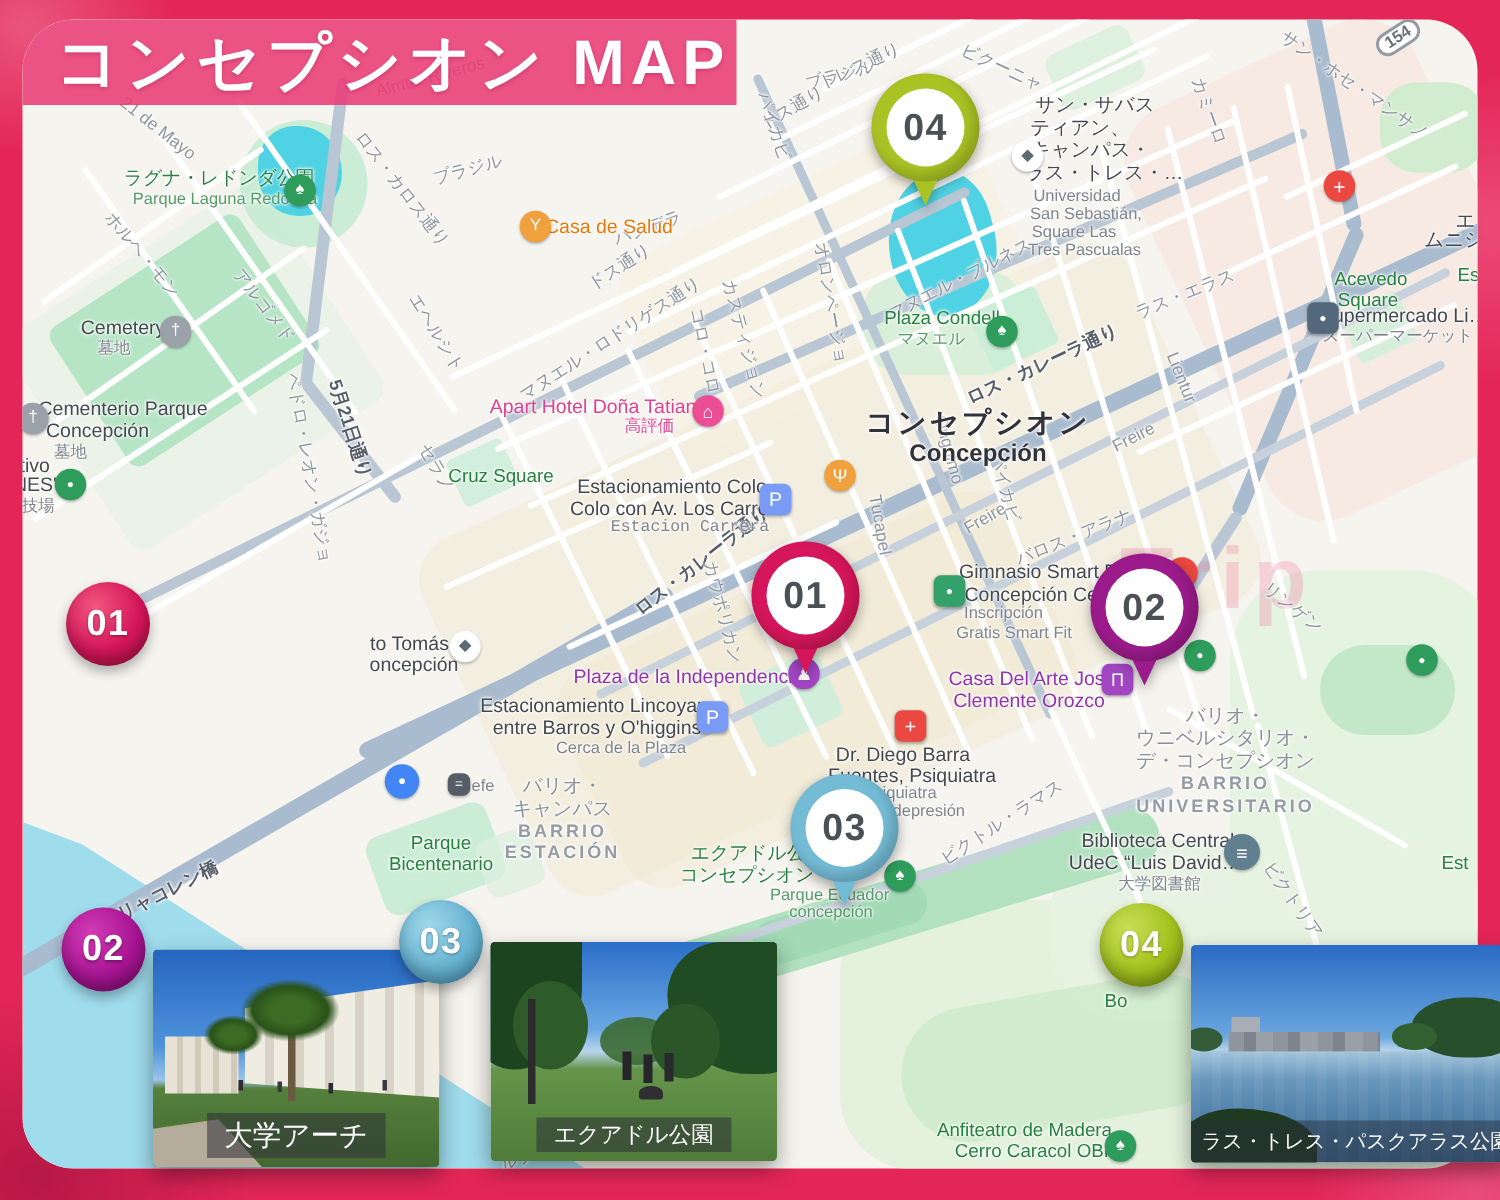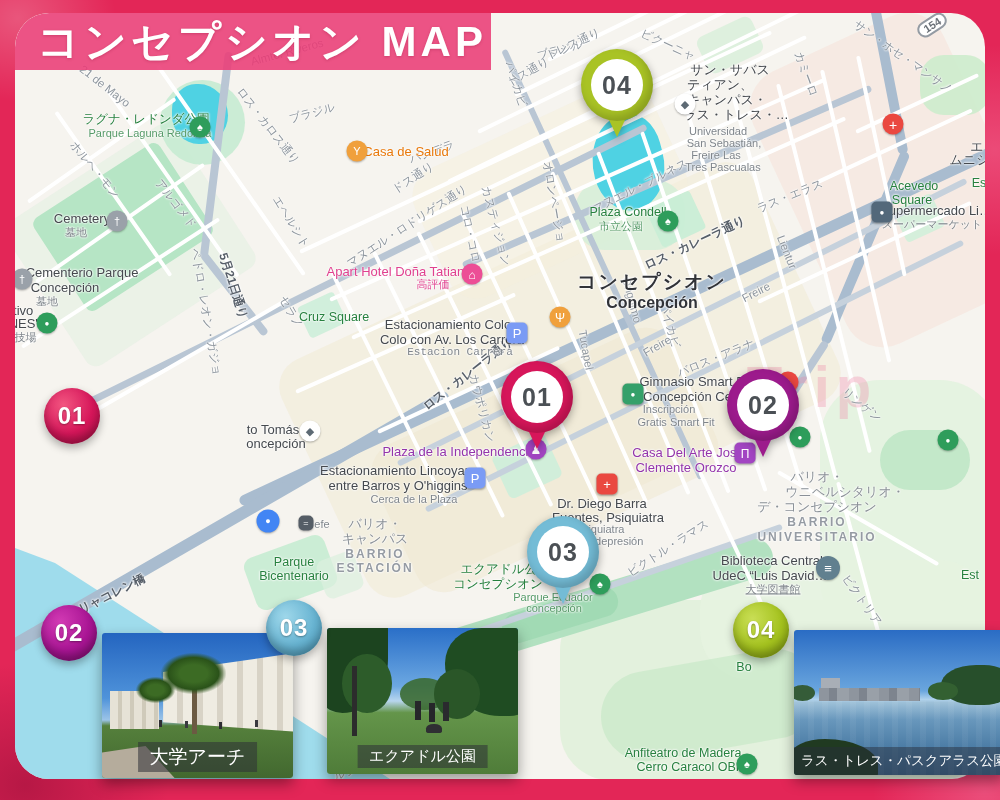--- a/index.html
+++ b/index.html
@@ -252,21 +252,21 @@
       <div class="lb lb-st" style="left: 653px; top: 535px; transform: translate(-50%, -50%) rotate(-33deg); z-index: 4;">ビクトル・ラマス</div>
       <div class="lb lb-st" style="left: 847px; top: 587px; transform: translate(-50%, -50%) rotate(55deg); z-index: 4;">ビクトリア</div>
       <div class="lb lb-st" style="left: 847px; top: 392px; transform: translate(-50%, -50%) rotate(38deg); z-index: 4;">リンゲン</div>
       <div class="lb lb-st" style="left: 341px; top: 756px; transform: translate(-50%, -50%) rotate(-20deg); z-index: 4;">ルシーン</div>
       <div class="lb lb-st" style="left: 243px; top: 699px; transform: translate(-50%, -50%) rotate(-35deg); z-index: 4;">チャカブコ</div>
       <div class="lb lb-st" style="left: 272px; top: 39px; transform: translate(-50%, -50%) rotate(-15deg); z-index: 4;">Almte. Riveros</div>
       <div class="lb lb-pk" style="left: 131px; top: 106px; transform: translate(-50%, -50%) rotate(0deg); z-index: 4;">ラグナ・レドンダ公園</div>
       <div class="lb lb-pks" style="left: 135px; top: 120px; transform: translate(-50%, -50%) rotate(0deg); z-index: 4;">Parque Laguna Redonda</div>
       <div class="lb lb-pk" style="left: 319px; top: 304px; transform: translate(-50%, -50%) rotate(0deg); z-index: 4;">Cruz Square</div>
       <div class="lb lb-pk" style="left: 613px; top: 199px; transform: translate(-50%, -50%) rotate(0deg); z-index: 4;">Plaza Condell</div>
-      <div class="lb lb-pks" style="left: 606px; top: 213px; transform: translate(-50%, -50%) rotate(0deg); z-index: 4;">市立公園</div>
+      <div class="lb lb-pks" style="left: 606px; top: 213px; transform: translate(-50%, -50%) rotate(0deg); z-index: 4;">マヌエル</div>
       <div class="lb lb-pk" style="left: 899px; top: 173px; transform: translate(-50%, -50%) rotate(0deg); z-index: 4;">Acevedo</div>
       <div class="lb lb-pk" style="left: 897px; top: 187px; transform: translate(-50%, -50%) rotate(0deg); z-index: 4;">Square</div>
       <div class="lb lb-pk" style="left: 279px; top: 549px; transform: translate(-50%, -50%) rotate(0deg); z-index: 4;">Parque</div>
       <div class="lb lb-pk" style="left: 279px; top: 563px; transform: translate(-50%, -50%) rotate(0deg); z-index: 4;">Bicentenario</div>
       <div class="lb lb-pk" style="left: 490px; top: 556px; transform: translate(-50%, -50%) rotate(0deg); z-index: 4;">エクアドル公園</div>
       <div class="lb lb-pk" style="left: 483px; top: 571px; transform: translate(-50%, -50%) rotate(0deg); z-index: 4;">コンセプシオン</div>
       <div class="lb lb-pks" style="left: 538px; top: 584px; transform: translate(-50%, -50%) rotate(0deg); z-index: 4;">Parque Ecuador</div>
       <div class="lb lb-pks" style="left: 539px; top: 595px; transform: translate(-50%, -50%) rotate(0deg); z-index: 4;">concepción</div>
       <div class="lb lb-pk" style="left: 668px; top: 740px; transform: translate(-50%, -50%) rotate(0deg); z-index: 4;">Anfiteatro de Madera</div>
       <div class="lb lb-pk" style="left: 675px; top: 754px; transform: translate(-50%, -50%) rotate(0deg); z-index: 4;">Cerro Caracol OBF</div>
@@ -291,46 +291,46 @@
       <div class="lb lb-poi" style="left: 258px; top: 416px; transform: translate(-50%, -50%) rotate(0deg); z-index: 4;">to Tomás</div>
       <div class="lb lb-poi" style="left: 261px; top: 430px; transform: translate(-50%, -50%) rotate(0deg); z-index: 4;">oncepción</div>
       <div class="lb lb-city" style="left: 637px; top: 269px; transform: translate(-50%, -50%) rotate(0deg); z-index: 4;">コンセプシオン</div>
       <div class="lb lb-city2" style="left: 637px; top: 290px; transform: translate(-50%, -50%) rotate(0deg); z-index: 4;">Concepción</div>
       <div class="lb lb-poi" style="left: 715px; top: 57px; transform: translate(-50%, -50%) rotate(0deg); z-index: 4;">サン・サバス</div>
       <div class="lb lb-poi" style="left: 705px; top: 72px; transform: translate(-50%, -50%) rotate(0deg); z-index: 4;">ティアン、</div>
       <div class="lb lb-poi" style="left: 712px; top: 87px; transform: translate(-50%, -50%) rotate(0deg); z-index: 4;">キャンパス・</div>
       <div class="lb lb-poi" style="left: 721px; top: 102px; transform: translate(-50%, -50%) rotate(0deg); z-index: 4;">ラス・トレス・…</div>
       <div class="lb lb-pois" style="left: 703px; top: 118px; transform: translate(-50%, -50%) rotate(0deg); z-index: 4;">Universidad</div>
       <div class="lb lb-pois" style="left: 709px; top: 130px; transform: translate(-50%, -50%) rotate(0deg); z-index: 4;">San Sebastián,</div>
-      <div class="lb lb-pois" style="left: 701px; top: 142px; transform: translate(-50%, -50%) rotate(0deg); z-index: 4;">Freire Las</div>
+      <div class="lb lb-pois" style="left: 701px; top: 142px; transform: translate(-50%, -50%) rotate(0deg); z-index: 4;">Square Las</div>
       <div class="lb lb-pois" style="left: 708px; top: 154px; transform: translate(-50%, -50%) rotate(0deg); z-index: 4;">Tres Pascualas</div>
       <div class="lb lb-poi" style="left: 680px; top: 368px; transform: translate(-50%, -50%) rotate(0deg); z-index: 4;">Gimnasio Smart Fit</div>
       <div class="lb lb-poi" style="left: 675px; top: 383px; transform: translate(-50%, -50%) rotate(0deg); z-index: 4;">- Concepción Ce…</div>
       <div class="lb lb-pois" style="left: 654px; top: 396px; transform: translate(-50%, -50%) rotate(0deg); z-index: 4;">Inscripción</div>
       <div class="lb lb-pois" style="left: 661px; top: 409px; transform: translate(-50%, -50%) rotate(0deg); z-index: 4;">Gratis Smart Fit</div>
       <div class="lb lb-poi" style="left: 587px; top: 490px; transform: translate(-50%, -50%) rotate(0deg); z-index: 4;">Dr. Diego Barra</div>
       <div class="lb lb-poi" style="left: 593px; top: 504px; transform: translate(-50%, -50%) rotate(0deg); z-index: 4;">Fuentes, Psiquiatra</div>
       <div class="lb lb-pois" style="left: 585px; top: 516px; transform: translate(-50%, -50%) rotate(0deg); z-index: 4;">Psiquiatra</div>
       <div class="lb lb-pois" style="left: 588px; top: 528px; transform: translate(-50%, -50%) rotate(0deg); z-index: 4;">…dad depresión</div>
       <div class="lb lb-poi" style="left: 757px; top: 547px; transform: translate(-50%, -50%) rotate(0deg); z-index: 4;">Biblioteca Central</div>
       <div class="lb lb-poi" style="left: 755px; top: 562px; transform: translate(-50%, -50%) rotate(0deg); z-index: 4;">UdeC “Luis David…</div>
-      <div class="lb lb-pois" style="left: 758px; top: 576px; transform: translate(-50%, -50%) rotate(0deg); z-index: 4; text-decoration: underline;">大学図書館</div>
+      <div class="lb lb-pois" style="left: 758px; top: 576px; transform: translate(-50%, -50%) rotate(0deg); z-index: 4;">大学図書館</div>
       <div class="lb lb-poi" style="left: 921px; top: 197px; transform: translate(-50%, -50%) rotate(0deg); z-index: 4;">Supermercado Li…</div>
       <div class="lb lb-pois" style="left: 917px; top: 211px; transform: translate(-50%, -50%) rotate(0deg); z-index: 4;">スーパーマーケット</div>
       <div class="lb lb-pois" style="left: 307px; top: 511px; transform: translate(-50%, -50%) rotate(0deg); z-index: 4;">efe</div>
       <div class="lb lb-poi" style="left: 962px; top: 134px; transform: translate(-50%, -50%) rotate(0deg); z-index: 4;">エ</div>
       <div class="lb lb-poi" style="left: 961px; top: 147px; transform: translate(-50%, -50%) rotate(0deg); z-index: 4;">ムニシ…</div>
       <div class="lb lb-hot" style="left: 384px; top: 258px; transform: translate(-50%, -50%) rotate(0deg); z-index: 4;">Apart Hotel Doña Tatiana</div>
       <div class="lb lb-hots" style="left: 418px; top: 271px; transform: translate(-50%, -50%) rotate(0deg); z-index: 4;">高評価</div>
       <div class="lb lb-org" style="left: 391px; top: 138px; transform: translate(-50%, -50%) rotate(0deg); z-index: 4;">Casa de Salud</div>
       <div class="lb lb-pur" style="left: 444px; top: 438px; transform: translate(-50%, -50%) rotate(0deg); z-index: 4;">Plaza de la Independencia</div>
       <div class="lb lb-pur" style="left: 673px; top: 439px; transform: translate(-50%, -50%) rotate(0deg); z-index: 4;">Casa Del Arte José</div>
       <div class="lb lb-pur" style="left: 671px; top: 454px; transform: translate(-50%, -50%) rotate(0deg); z-index: 4;">Clemente Orozco</div>
       <div class="lb lb-ar" style="left: 802px; top: 464px; transform: translate(-50%, -50%) rotate(0deg); z-index: 4;">バリオ・</div>
-      <div class="lb lb-ar" style="left: 802px; top: 479px; transform: translate(-50%, -50%) rotate(0deg); z-index: 4; margin-left: 28px;">ウニベルシタリオ・</div>
+      <div class="lb lb-ar" style="left: 802px; top: 479px; transform: translate(-50%, -50%) rotate(0deg); z-index: 4;">ウニベルシタリオ・</div>
       <div class="lb lb-ar" style="left: 802px; top: 494px; transform: translate(-50%, -50%) rotate(0deg); z-index: 4;">デ・コンセプシオン</div>
       <div class="lb lb-ars" style="left: 802px; top: 509px; transform: translate(-50%, -50%) rotate(0deg); z-index: 4;">BARRIO</div>
       <div class="lb lb-ars" style="left: 802px; top: 524px; transform: translate(-50%, -50%) rotate(0deg); z-index: 4;">UNIVERSITARIO</div>
       <div class="lb lb-ar" style="left: 360px; top: 511px; transform: translate(-50%, -50%) rotate(0deg); z-index: 4;">バリオ・</div>
       <div class="lb lb-ar" style="left: 360px; top: 526px; transform: translate(-50%, -50%) rotate(0deg); z-index: 4;">キャンパス</div>
       <div class="lb lb-ars" style="left: 360px; top: 541px; transform: translate(-50%, -50%) rotate(0deg); z-index: 4;">BARRIO</div>
       <div class="lb lb-ars" style="left: 360px; top: 555px; transform: translate(-50%, -50%) rotate(0deg); z-index: 4;">ESTACIÓN</div>
       <div class="ic" style="left: 185px; top: 114px; width: 21px; height: 21px; background: rgb(46, 157, 91); color: rgb(255, 255, 255); font-size: 11px; z-index: 4;">♠</div>
       <div class="ic" style="left: 653px; top: 208px; width: 21px; height: 21px; background: rgb(46, 157, 91); color: rgb(255, 255, 255); font-size: 11px; z-index: 4;">♠</div>
       <div class="ic" style="left: 585px; top: 571px; width: 21px; height: 21px; background: rgb(46, 157, 91); color: rgb(255, 255, 255); font-size: 11px; z-index: 4;">♠</div>

